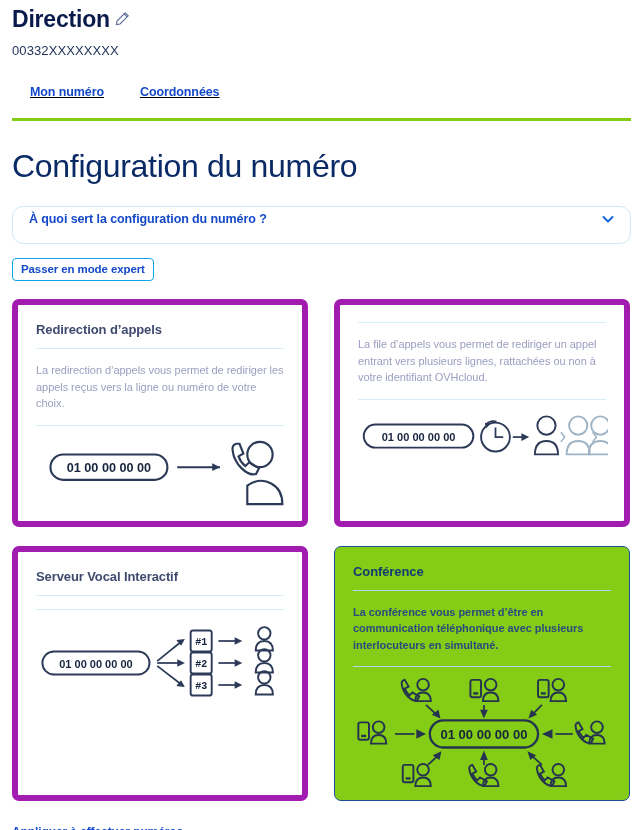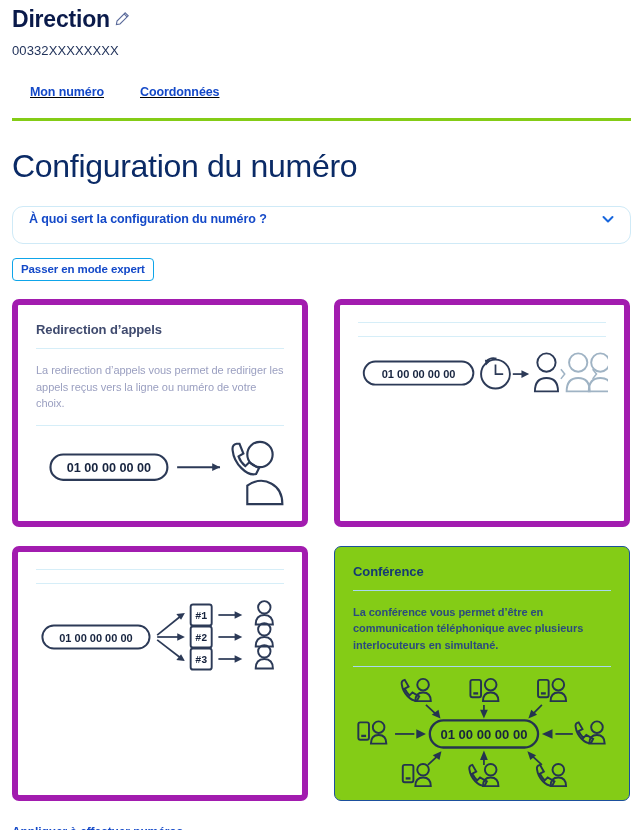--- a/index.html
+++ b/index.html
@@ -151,20 +151,21 @@
 
           <circle cx="229" cy="20" r="13"></circle>
           <path d="M205 9 q-5 1 -4 7 q1 10 9 18 q8 8 15 6 l3 -6 -10 -6 -4 4 q-5 -4 -7 -10 l5 -3 -4 -10 z"></path>
           <path d="M216 52 q13 -9 25 -2 q11 6 11 21 h-36 z"></path>
         </svg>
       </div>
     </div>
 
     <div class="card card-a">
       <div class="card-rule"></div>
+      <p class="card-desc">La file d’appels vous permet de rediriger un appel entrant vers plusieurs lignes, rattachées ou non à votre identifiant OVHcloud.</p>
       <div class="card-art">
         <svg viewBox="0 0 260 62" width="250" height="60" fill="none" stroke="#2c3a57" stroke-width="2">
           <rect x="6" y="16" width="114" height="24" rx="12"></rect>
           <text x="63" y="33" text-anchor="middle" font-family="'Liberation Sans',sans-serif" font-size="11.5" font-weight="bold" fill="#17243f" stroke="none">01 00 00 00 00</text>
 
           <circle cx="143" cy="29" r="15"></circle>
           <polyline points="143,19 143,29 151,29" stroke-width="1.8"></polyline>
           <path d="M133 16 q5 -5 11 -3" stroke-width="1.8"></path>
           <polygon points="132,14 138,15 133,20" fill="#2c3a57" stroke="none"></polygon>
           <line x1="161" y1="29" x2="176" y2="29" stroke-width="1.8"></line>
@@ -178,20 +179,21 @@
           <path d="M217 47 q0 -14 12 -14 q12 0 12 14 z" stroke="#9fb3c4"></path>
           <polyline points="244,24 248,29 244,34" stroke="#9fb3c4" stroke-width="1.6"></polyline>
 
           <circle cx="252" cy="17" r="9.5" stroke="#9fb3c4"></circle>
           <path d="M240 47 q0 -14 12 -14 q12 0 12 14 z" stroke="#9fb3c4"></path>
         </svg>
       </div>
     </div>
 
     <div class="card card-b">
+      <div class="card-title">Serveur Vocal Interactif</div>
       <div class="card-rule"></div>
       <div class="card-art">
         <svg viewBox="0 0 260 92" width="250" height="88" fill="none" stroke="#2c3a57" stroke-width="2">
           <rect x="6" y="34" width="112" height="24" rx="12"></rect>
           <text x="62" y="51" text-anchor="middle" font-family="'Liberation Sans',sans-serif" font-size="11.5" font-weight="bold" fill="#17243f" stroke="none">01 00 00 00 00</text>
 
           <line x1="126" y1="44" x2="152" y2="23" stroke-width="1.8"></line>
           <polygon points="155,21 146,22 151,28" fill="#2c3a57" stroke="none"></polygon>
           <line x1="126" y1="46" x2="152" y2="46" stroke-width="1.8"></line>
           <polygon points="155,46 147,42 147,50" fill="#2c3a57" stroke="none"></polygon>

